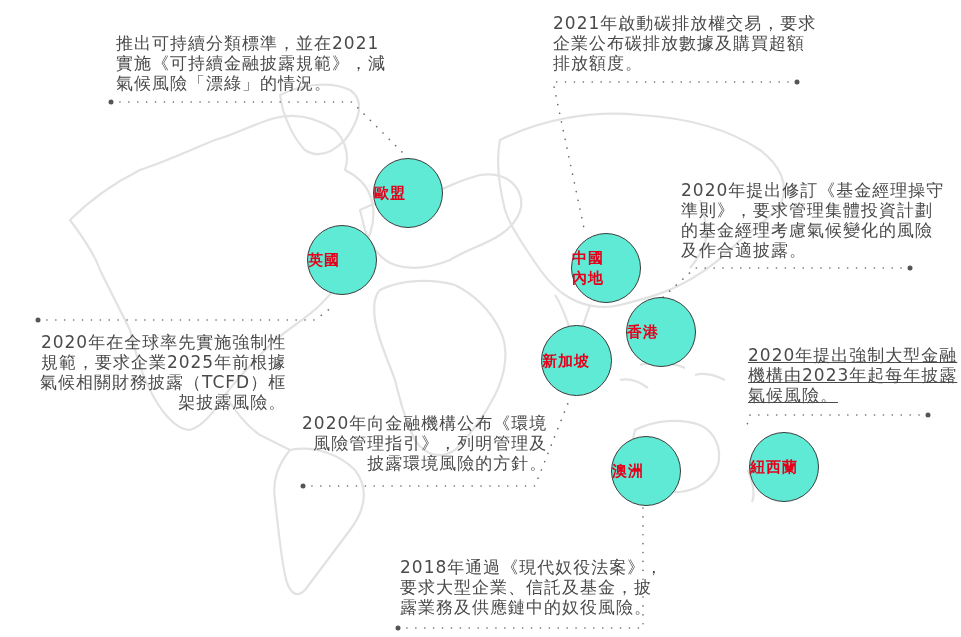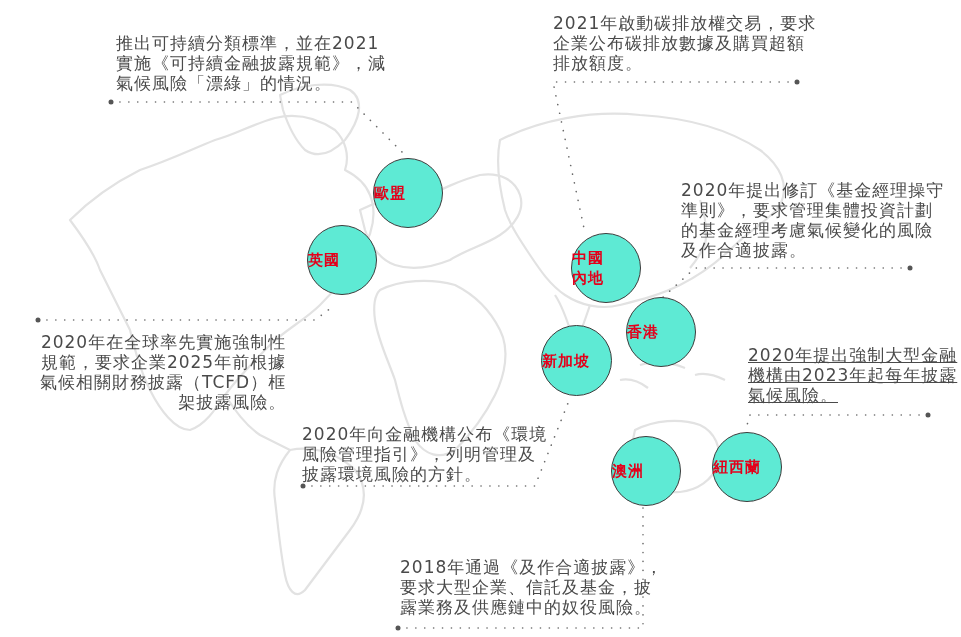--- a/index.html
+++ b/index.html
@@ -80,39 +80,39 @@
 </div>
 <div class="circle" style="left:626px;top:297px;width:70px;height:70px;">
   <span>香港</span>
 </div>
 <div class="circle" style="left:541px;top:325px;width:71px;height:71px;">
   <span>新加坡</span>
 </div>
 <div class="circle" style="left:611px;top:436px;width:70px;height:70px;">
   <span>澳洲</span>
 </div>
-<div class="circle" style="left:712px;top:432px;width:70px;height:70px;">
+<div class="circle" style="left:749px;top:432px;width:70px;height:70px;">
   <span>紐西蘭</span>
 </div>
 
 <p class="note" style="left:116px;top:33px;">推出可持續分類標準，並在2021
 實施《可持續金融披露規範》，減
 氣候風險「漂綠」的情況。</p>
 <p class="note" style="left:553px;top:13px;">2021年啟動碳排放權交易，要求
 企業公布碳排放數據及購買超額
 排放額度。</p>
 <p class="note" style="left:681px;top:180px;">2020年提出修訂《基金經理操守
 準則》，要求管理集體投資計劃
 的基金經理考慮氣候變化的風險
 及作合適披露。</p>
 <p class="note" style="left:40px;top:332px;text-align:right;">2020年在全球率先實施強制性
 規範，要求企業2025年前根據
 氣候相關財務披露（TCFD）框
 架披露風險。</p>
-<p class="note" style="left:302px;top:424px;">2020年向金融機構公布《環境
+<p class="note" style="left:302px;top:413px;text-align:right;">2020年向金融機構公布《環境
 風險管理指引》，列明管理及
 披露環境風險的方針。</p>
 <p class="note" style="left:748px;top:345px;text-decoration:underline;">2020年提出強制大型金融
 機構由2023年起每年披露
 氣候風險。</p>
-<p class="note" style="left:400px;top:557px;">2018年通過《及作合適披露》，
+<p class="note" style="left:400px;top:557px;">2018年通過《現代奴役法案》，
 要求大型企業、信託及基金，披
 露業務及供應鏈中的奴役風險。</p>
 
 </body></html>

